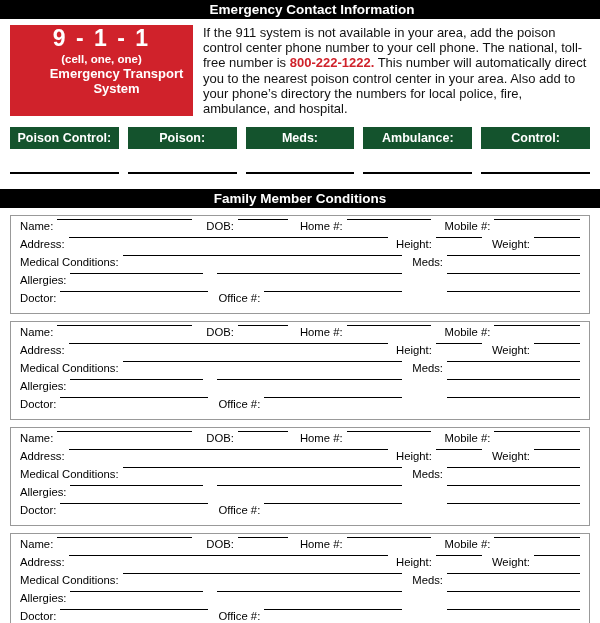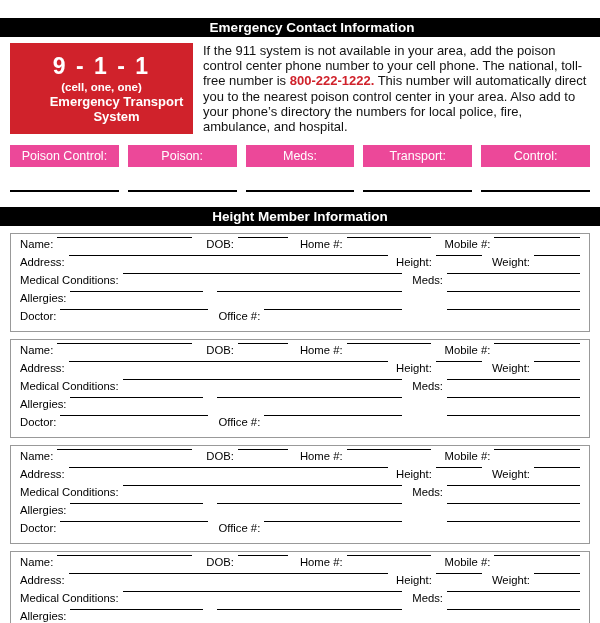--- a/index.html
+++ b/index.html
@@ -7,42 +7,42 @@
     width: 600px; height: 623px; overflow: hidden;
     background: #ffffff;
     font-family: "Liberation Sans", sans-serif;
     color: #000;
   }
   .bar {
     background: #000; color: #fff;
     font-weight: bold; font-size: 13.5px; line-height: 19px;
     height: 19px; text-align: center;
   }
-  .top-bar { margin-top: 18px; padding-left: 24px; }
+  .top-bar { margin-top: 0; padding-left: 24px; }
   .family-bar { margin-top: 15px; }
 
   .row911 { margin: 6px 10px 0 10px; display: flex; gap: 10px; }
   .redbox {
     width: 183px; min-height: 70px; flex: 0 0 183px;
     background: #d0222b; color: #fff; text-align: center;
-    display: flex; flex-direction: column; justify-content: center;
+    display: flex; flex-direction: column; 
   }
   .n911 { font-size: 23px; font-weight: bold; letter-spacing: 2px; }
   .n911-words { font-size: 11.5px; font-weight: bold; margin-top: 1px; }
   .n911-caption { font-size: 13px; font-weight: bold; margin-top: 1px; padding-left: 30px; }
   .info-para { flex: 1; font-size: 13px; line-height: 15.2px; color: #121212; }
   .phone-red { color: #d0222b; font-weight: bold; }
 
   .contacts-grid, .blanks-grid {
     margin: 0 10px; display: grid;
     grid-template-columns: repeat(5, 1fr); column-gap: 9px;
   }
   .contacts-grid { margin-top: 11px; }
   .contact-box {
-    background: #ec4899; color: #fff; font-weight: normal; font-size: 12.5px;
+    background: #14532d; color: #fff; font-weight: bold; font-size: 12.5px;
     height: 22px; line-height: 22px; text-align: center;
     white-space: nowrap; overflow: hidden;
   }
   .contact-line { height: 23px; border-bottom: 2px solid #000; }
 
   .member {
     margin: 7px 10px 0 10px;
     border: 1.5px solid #999;
     padding: 3px 9px 4px 9px;
     background: #fff;
@@ -72,32 +72,32 @@
     <div class="n911-words">(cell, one, one)</div>
     <div class="n911-caption">Emergency Transport System</div>
   </div>
   <div class="info-para"><span>If the 911 system is not available in your area, add the poison control center phone number to your cell phone. The national, toll-free number is </span><span class="phone-red">800-222-1222.</span><span> This number will automatically direct you to the nearest poison control center in your area. Also add to your phone’s directory the numbers for local police, fire, ambulance, and hospital.</span></div>
 </div>
 
 <div class="contacts-grid">
   <div class="contact-box">Poison Control:</div>
   <div class="contact-box">Poison:</div>
   <div class="contact-box">Meds:</div>
-  <div class="contact-box">Transport:</div>
+  <div class="contact-box">Ambulance:</div>
   <div class="contact-box">Control:</div>
 </div>
 <div class="blanks-grid">
   <div class="contact-line"></div>
   <div class="contact-line"></div>
   <div class="contact-line"></div>
   <div class="contact-line"></div>
   <div class="contact-line"></div>
 </div>
 
-<div class="bar family-bar">Height Member Information</div>
+<div class="bar family-bar">Family Member Conditions</div>
 
 <div id="members">
   <div class="member">
     <div class="frow">
       <span class="lbl">Name:</span>
       <div class="line" style="width:135px"></div>
       <span class="lbl ml14">DOB:</span>
       <div class="line" style="width:50px"></div>
       <span class="lbl ml12">Home #:</span>
       <div class="line" style="width:84px"></div>

